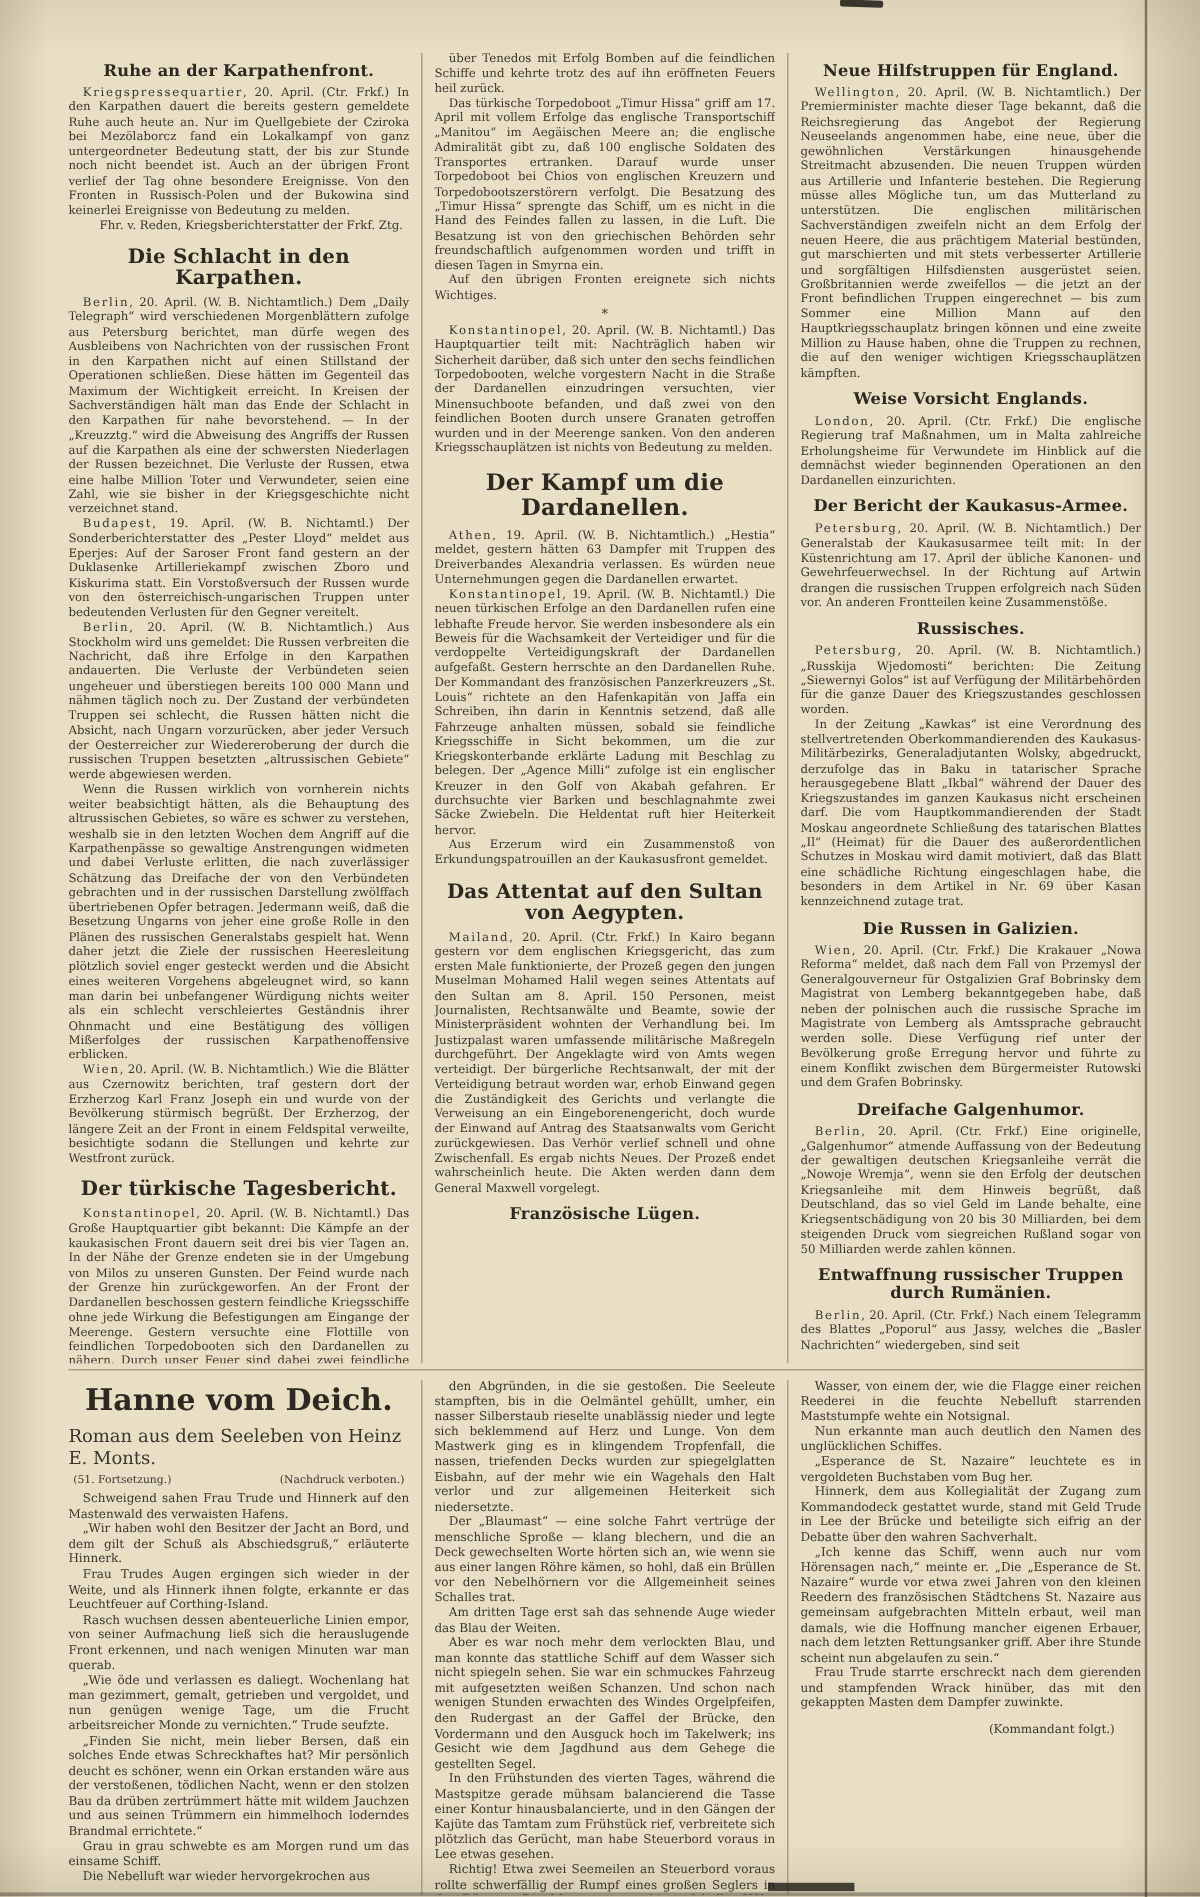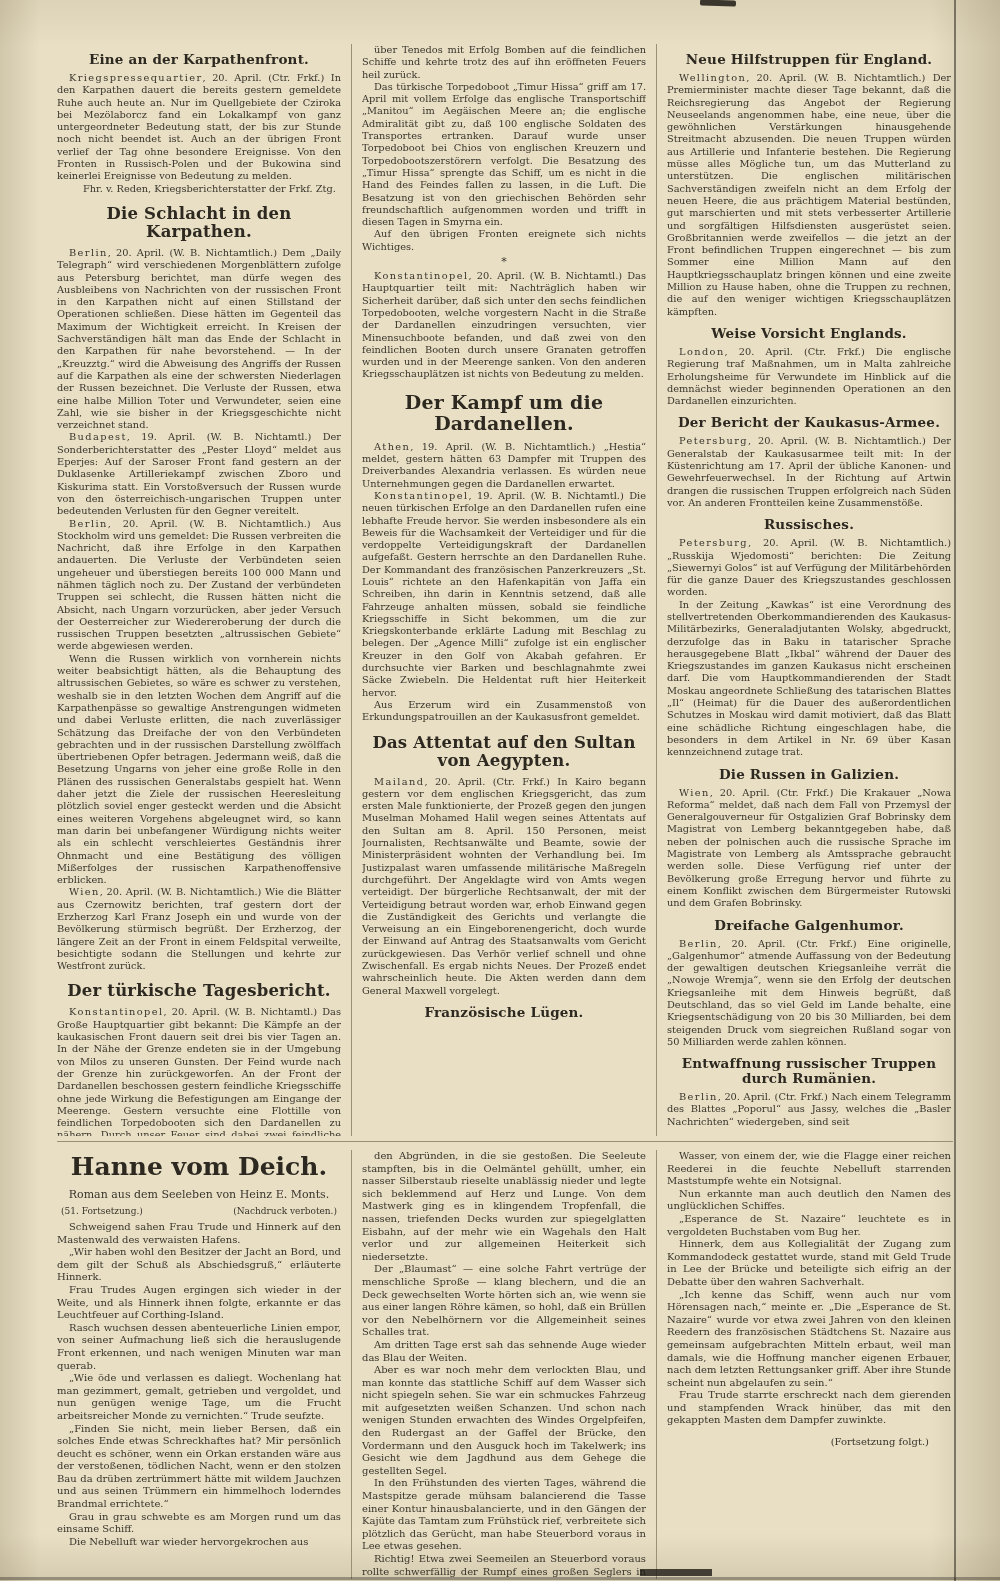--- a/index.html
+++ b/index.html
@@ -20,38 +20,38 @@
   .sig{text-indent:26px}
   .hl{font-weight:bold;text-align:center;letter-spacing:.2px;color:#2d2920}
   .hl-md{font-size:13.5px;line-height:15px;margin:8px 0 5px}
   .hl-lg{font-size:16.5px;line-height:18px;margin:10px 0 6px}
   .hl-xl{font-size:19px;line-height:21px;margin:11px 0 7px}
   .star{text-align:center;font-size:11px;line-height:13px;margin:2px 0}
   .feuilleton{border-top:1.5px solid var(--rule,#9a9076);margin-top:5px;padding-top:8px;height:438px}
   .fcol{width:284px;overflow:hidden}
   .fcol .para{font-size:10px;line-height:12.6px}
   .f-title{font-size:25px;font-weight:bold;text-align:center;margin:2px 0 7px;color:#2d2920}
-  .f-byline{font-size:11px;text-align:center;margin-bottom:5px}
+  .f-byline{font-size:15px;margin-bottom:5px}
   .f-meta{display:flex;justify-content:space-between;font-size:9px;padding:0 4px;margin-bottom:5px}
   .f-footer{font-size:10px;text-align:right;padding-right:22px;margin-top:9px}
   .artifact{position:absolute;background:#1d1a14;pointer-events:none}
   .art-corner{left:700px;top:0;width:36px;height:6px;border-radius:2px;transform:rotate(2deg);opacity:.85}
   .art-rightline{left:954px;top:0;width:2px;height:1581px;opacity:.5}
   .art-bottombar{left:640px;top:1569px;width:72px;height:7px;opacity:.8}
   .art-bottomline{left:0;top:1577px;width:1000px;height:3px;opacity:.35}
 </style>
 </head>
 <body>
 
 <div class="page" style="--bg: #e8dfc5; --ink: #3a352b; --rule: #9a9076;">
   <div class="content">
 
     <div class="row top">
       <div class="col">
-          <div class="hl hl-md">Eine an der Karpathenfront.</div>
+          <div class="hl hl-md">Ruhe an der Karpathenfront.</div>
           <p class="para"><span class="dateline">Kriegspressequartier</span>, 20. April. (Ctr. Frkf.) In den Karpathen dauert die bereits gestern gemeldete Ruhe auch heute an. Nur im Quellgebiete der Cziroka bei Mezölaborcz fand ein Lokalkampf von ganz untergeordneter Bedeutung statt, der bis zur Stunde noch nicht beendet ist. Auch an der übrigen Front verlief der Tag ohne besondere Ereignisse. Von den Fronten in Russisch-Polen und der Bukowina sind keinerlei Ereignisse von Bedeutung zu melden.</p>
           <p class="para sig">Fhr. v. Reden, Kriegsberichterstatter der Frkf. Ztg.</p>
           <div class="hl hl-lg">Die Schlacht in den Karpathen.</div>
           <p class="para"><span class="dateline">Berlin</span>, 20. April. (W. B. Nichtamtlich.) Dem „Daily Telegraph“ wird verschiedenen Morgenblättern zufolge aus Petersburg berichtet, man dürfe wegen des Ausbleibens von Nachrichten von der russischen Front in den Karpathen nicht auf einen Stillstand der Operationen schließen. Diese hätten im Gegenteil das Maximum der Wichtigkeit erreicht. In Kreisen der Sachverständigen hält man das Ende der Schlacht in den Karpathen für nahe bevorstehend. — In der „Kreuzztg.“ wird die Abweisung des Angriffs der Russen auf die Karpathen als eine der schwersten Niederlagen der Russen bezeichnet. Die Verluste der Russen, etwa eine halbe Million Toter und Verwundeter, seien eine Zahl, wie sie bisher in der Kriegsgeschichte nicht verzeichnet stand.</p>
           <p class="para"><span class="dateline">Budapest</span>, 19. April. (W. B. Nichtamtl.) Der Sonderberichterstatter des „Pester Lloyd“ meldet aus Eperjes: Auf der Saroser Front fand gestern an der Duklasenke Artilleriekampf zwischen Zboro und Kiskurima statt. Ein Vorstoßversuch der Russen wurde von den österreichisch-ungarischen Truppen unter bedeutenden Verlusten für den Gegner vereitelt.</p>
           <p class="para"><span class="dateline">Berlin</span>, 20. April. (W. B. Nichtamtlich.) Aus Stockholm wird uns gemeldet: Die Russen verbreiten die Nachricht, daß ihre Erfolge in den Karpathen andauerten. Die Verluste der Verbündeten seien ungeheuer und überstiegen bereits 100 000 Mann und nähmen täglich noch zu. Der Zustand der verbündeten Truppen sei schlecht, die Russen hätten nicht die Absicht, nach Ungarn vorzurücken, aber jeder Versuch der Oesterreicher zur Wiedereroberung der durch die russischen Truppen besetzten „altrussischen Gebiete“ werde abgewiesen werden.</p>
           <p class="para">Wenn die Russen wirklich von vornherein nichts weiter beabsichtigt hätten, als die Behauptung des altrussischen Gebietes, so wäre es schwer zu verstehen, weshalb sie in den letzten Wochen dem Angriff auf die Karpathenpässe so gewaltige Anstrengungen widmeten und dabei Verluste erlitten, die nach zuverlässiger Schätzung das Dreifache der von den Verbündeten gebrachten und in der russischen Darstellung zwölffach übertriebenen Opfer betragen. Jedermann weiß, daß die Besetzung Ungarns von jeher eine große Rolle in den Plänen des russischen Generalstabs gespielt hat. Wenn daher jetzt die Ziele der russischen Heeresleitung plötzlich soviel enger gesteckt werden und die Absicht eines weiteren Vorgehens abgeleugnet wird, so kann man darin bei unbefangener Würdigung nichts weiter als ein schlecht verschleiertes Geständnis ihrer Ohnmacht und eine Bestätigung des völligen Mißerfolges der russischen Karpathenoffensive erblicken.</p>
           <p class="para"><span class="dateline">Wien</span>, 20. April. (W. B. Nichtamtlich.) Wie die Blätter aus Czernowitz berichten, traf gestern dort der Erzherzog Karl Franz Joseph ein und wurde von der Bevölkerung stürmisch begrüßt. Der Erzherzog, der längere Zeit an der Front in einem Feldspital verweilte, besichtigte sodann die Stellungen und kehrte zur Westfront zurück.</p>
           <div class="hl hl-lg">Der türkische Tagesbericht.</div>
           <p class="para"><span class="dateline">Konstantinopel</span>, 20. April. (W. B. Nichtamtl.) Das Große Hauptquartier gibt bekannt: Die Kämpfe an der kaukasischen Front dauern seit drei bis vier Tagen an. In der Nähe der Grenze endeten sie in der Umgebung von Milos zu unseren Gunsten. Der Feind wurde nach der Grenze hin zurückgeworfen. An der Front der Dardanellen beschossen gestern feindliche Kriegsschiffe ohne jede Wirkung die Befestigungen am Eingange der Meerenge. Gestern versuchte eine Flottille von feindlichen Torpedobooten sich den Dardanellen zu nähern. Durch unser Feuer sind dabei zwei feindliche Torpedoboote getroffen worden. Daraufhin zog sich die Flottille zurück. Ein türkischer Flieger warf bei einem Erkundungsfluge</p>
@@ -124,21 +124,21 @@
       <div class="vrule"></div>
       <div class="fcol">
         <div>
             <p class="para">Wasser, von einem der, wie die Flagge einer reichen Reederei in die feuchte Nebelluft starrenden Maststumpfe wehte ein Notsignal.</p>
             <p class="para">Nun erkannte man auch deutlich den Namen des unglücklichen Schiffes.</p>
             <p class="para">„Esperance de St. Nazaire“ leuchtete es in vergoldeten Buchstaben vom Bug her.</p>
             <p class="para">Hinnerk, dem aus Kollegialität der Zugang zum Kommandodeck gestattet wurde, stand mit Geld Trude in Lee der Brücke und beteiligte sich eifrig an der Debatte über den wahren Sachverhalt.</p>
             <p class="para">„Ich kenne das Schiff, wenn auch nur vom Hörensagen nach,“ meinte er. „Die „Esperance de St. Nazaire“ wurde vor etwa zwei Jahren von den kleinen Reedern des französischen Städtchens St. Nazaire aus gemeinsam aufgebrachten Mitteln erbaut, weil man damals, wie die Hoffnung mancher eigenen Erbauer, nach dem letzten Rettungsanker griff. Aber ihre Stunde scheint nun abgelaufen zu sein.“</p>
             <p class="para">Frau Trude starrte erschreckt nach dem gierenden und stampfenden Wrack hinüber, das mit den gekappten Masten dem Dampfer zuwinkte.</p>
           </div>
-        <div class="f-footer">(Fortsetzung folgt.)</div>
+        <div class="f-footer">(Kommandant folgt.)</div>
       </div>
     </div>
 
   </div>
 
   <div class="artifact art-corner"></div>
   <div class="artifact art-rightline"></div>
   <div class="artifact art-bottombar"></div>
   <div class="artifact art-bottomline"></div>
 </div>

